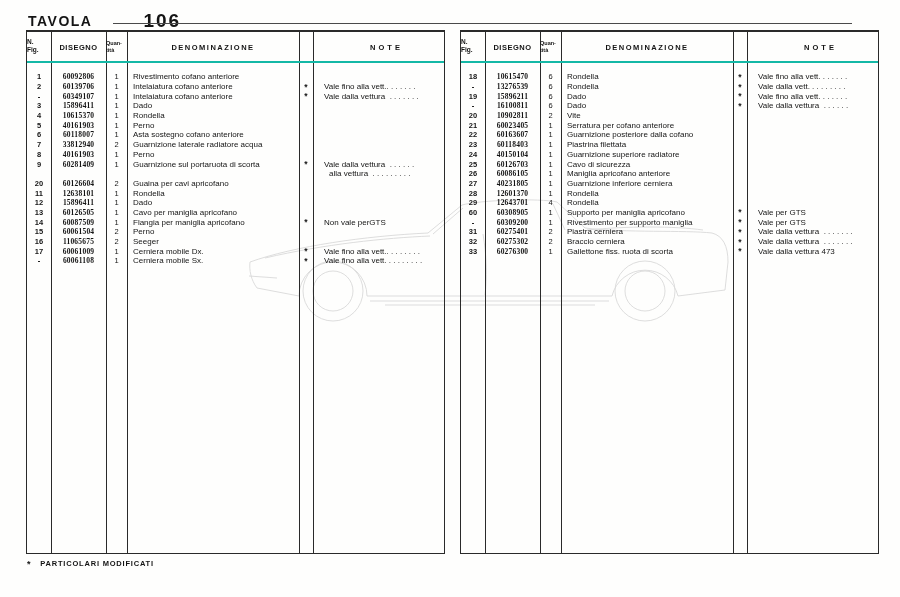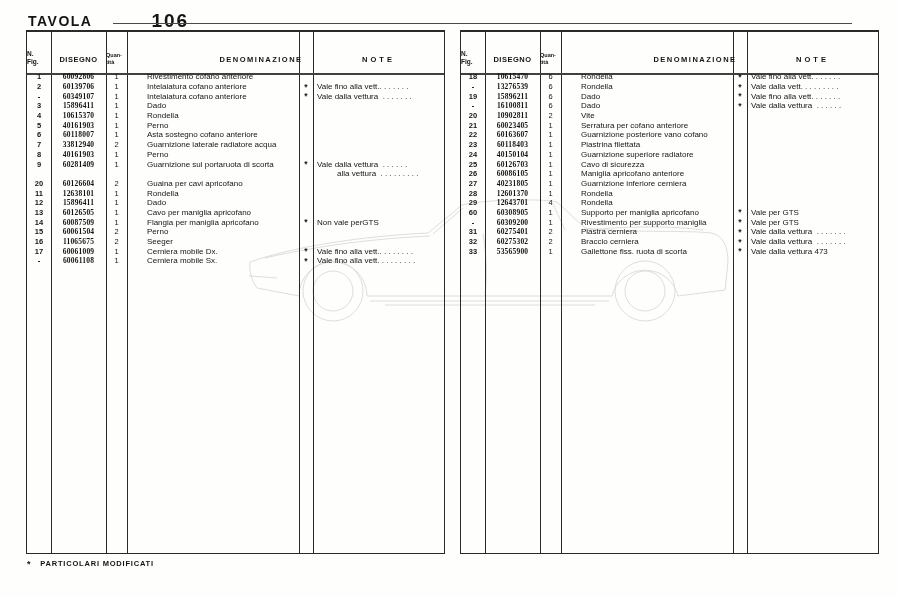--- a/index.html
+++ b/index.html
@@ -5,52 +5,52 @@
   html,body{margin:0;padding:0;}
   body{
     width:900px;height:597px;position:relative;overflow:hidden;
     background:#fefefd;color:#141414;
     font-family:"Liberation Sans", sans-serif;
     -webkit-font-smoothing:antialiased;
   }
   
   .title{position:absolute;left:28px;top:10px;display:flex;align-items:center;gap:37px;}
   .title-label{font-size:14px;font-weight:700;letter-spacing:1.5px;}
-  .title-number{font-size:19px;font-weight:700;letter-spacing:2px;margin-left:22px;}
+  .title-number{font-size:19px;font-weight:700;letter-spacing:2px;margin-left:14px;}
   .title-rule{position:absolute;left:113px;top:23px;width:739px;height:1px;background:#4a4a4a;}
 
   
   .car-wm{position:absolute;left:235px;top:188px;width:500px;height:160px;}
 
   
   .ptable{
     position:absolute;top:30px;width:419px;height:524px;box-sizing:border-box;
     border:1px solid #2a2a2a;border-top-width:2px;background:transparent;
   }
   .ptable.left{left:26px}
   .ptable.right{left:460px}
   .vline{position:absolute;top:0;bottom:0;width:1px;background:#2a2a2a;}
   .v1{left:24px}.v2{left:79px}.v3{left:100px}.v4{left:272px}.v5{left:286px}
-  .thead{position:absolute;top:12px;left:0;right:0;height:29px;border-bottom:2px solid #404040;}
+  .thead{position:absolute;top:0;left:0;right:0;height:29px;border-bottom:2px solid #14b8a6;}
   .thead span{position:absolute;display:block;text-align:center;font-weight:700;white-space:pre;}
   .h-fig{left:0;width:24px;top:6px;font-size:6.5px;line-height:8px;}
   .h-dis{left:24px;width:55px;top:11px;font-size:7.5px;letter-spacing:.5px;}
   .h-qty{left:79px;width:21px;top:8px;font-size:5.5px;line-height:7px;}
-  .h-den{left:100px;width:172px;top:11px;font-size:7.5px;letter-spacing:1.5px;margin-left:48px;}
-  .h-note{left:286px;width:131px;top:11px;font-size:7.5px;letter-spacing:3px;}
+  .h-den{left:100px;width:172px;top:11px;font-size:7.5px;letter-spacing:1.5px;}
+  .h-note{left:286px;width:131px;top:11px;font-size:7.5px;letter-spacing:3px;padding-left:8px;}
   .tbody{position:absolute;top:40px;left:0;right:0;}
   .row{display:flex;height:9.7px;align-items:center;}
   .row span{display:block;white-space:pre;overflow:visible;}
   .c-fig{width:24px;text-align:center;font-weight:700;font-size:7.5px;}
   .c-dis{width:55px;text-align:center;font-weight:700;font-size:7.5px;letter-spacing:.2px;font-family:Liberation Serif, serif;}
   .c-qty{width:21px;text-align:center;font-size:7.5px;}
-  .c-den{width:172px;padding-left:20px;box-sizing:border-box;font-size:8px;}
+  .c-den{width:172px;padding-left:6px;box-sizing:border-box;font-size:8px;}
   .c-star{width:14px;text-align:center;font-size:8.5px;font-weight:700;}
-  .c-note{width:131px;padding-left:4px;box-sizing:border-box;font-size:8px;}
-  .row.cont .c-note{padding-left:24px;}
+  .c-note{width:131px;padding-left:11px;box-sizing:border-box;font-size:8px;}
+  .row.cont .c-note{padding-left:16px;}
 
   
   .footnote{position:absolute;left:27px;top:558px;font-size:7.5px;font-weight:700;letter-spacing:.8px;display:flex;align-items:center;}
   .footnote .sym{font-size:9px;margin-right:9px;transform:translateY(1px);}
 </style>
 </head>
 <body>
 
 <svg class="car-wm" viewBox="0 0 500 160" fill="none" stroke="#d9d9d9" stroke-width="0.9">
   <path d="M 15,74 C 60,58 130,48 193,45 L 227,17 C 245,12 305,10 322,14 L 350,40
@@ -313,21 +313,21 @@
         <span class="c-dis">60023405</span>
         <span class="c-qty">1</span>
         <span class="c-den">Serratura per cofano anteriore</span>
         <span class="c-star"></span>
         <span class="c-note"></span>
       </div>
       <div class="row">
         <span class="c-fig">22</span>
         <span class="c-dis">60163607</span>
         <span class="c-qty">1</span>
-        <span class="c-den">Guarnizione posteriore vano cofano</span>
+        <span class="c-den">Guarnizione posteriore dalla cofano</span>
         <span class="c-star"></span>
         <span class="c-note"></span>
       </div>
       <div class="row">
         <span class="c-fig">23</span>
         <span class="c-dis">60118403</span>
         <span class="c-qty">1</span>
         <span class="c-den">Piastrina filettata</span>
         <span class="c-star"></span>
         <span class="c-note"></span>
@@ -407,21 +407,21 @@
       <div class="row">
         <span class="c-fig">32</span>
         <span class="c-dis">60275302</span>
         <span class="c-qty">2</span>
         <span class="c-den">Braccio cerniera</span>
         <span class="c-star">*</span>
         <span class="c-note">Vale dalla vettura  . . . . . . .</span>
       </div>
       <div class="row">
         <span class="c-fig">33</span>
-        <span class="c-dis">53565900</span>
+        <span class="c-dis">60276300</span>
         <span class="c-qty">1</span>
         <span class="c-den">Gallettone fiss. ruota di scorta</span>
         <span class="c-star">*</span>
         <span class="c-note">Vale dalla vettura 473</span>
       </div>
     </div>
 </div>
 
 <div class="footnote">
   <span class="sym">*</span>

